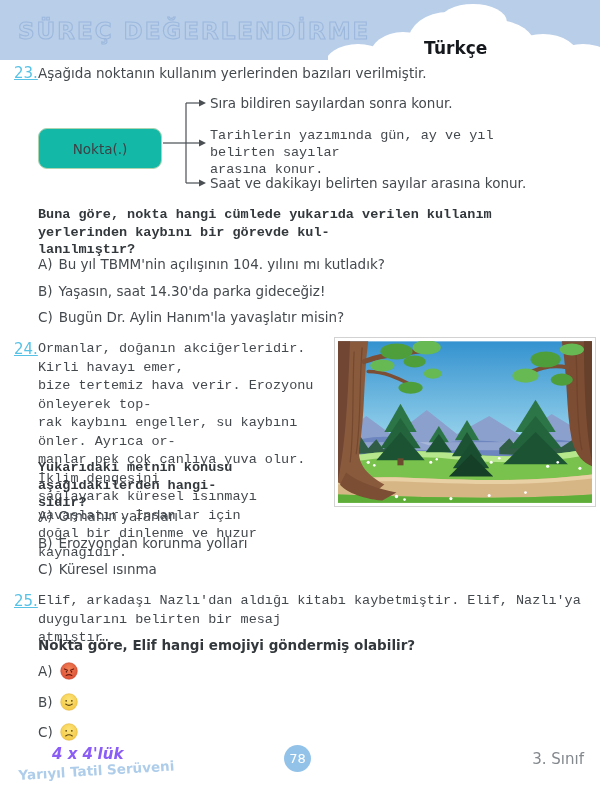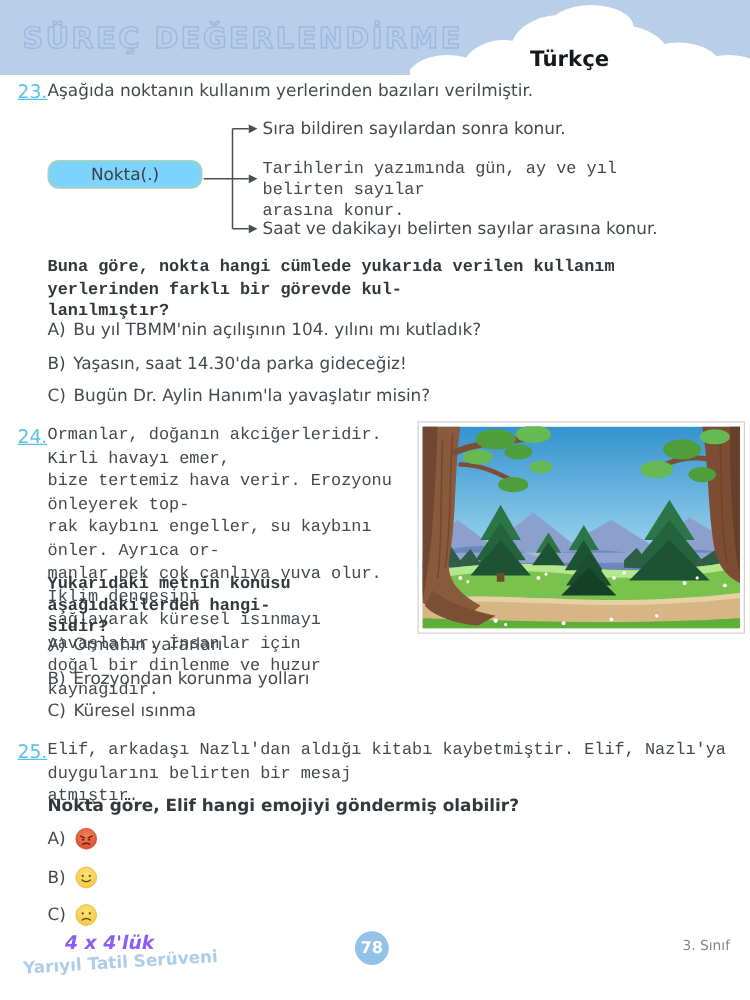--- a/index.html
+++ b/index.html
@@ -25,22 +25,22 @@
   
   .q-num { color:#58c2e6; font-size:15px; flex:0 0 24px;text-decoration:underline; }
   .q-row { position:absolute; display:flex; font-size:13.5px; line-height:18.5px; }
   .preline { white-space:pre-line;font-family:Liberation Mono, monospace; }
   .stem { position:absolute; font-weight:bold; color:#33383c; font-size:13.5px; line-height:17.5px; }
   .opt { position:absolute; left:38px; display:flex; align-items:center; font-size:13.5px; color:#44494e; }
   .opt .opt-label { margin-right:6px; }
   
   .diagram { position:absolute; left:38px; top:94px; width:524px; height:102px; }
   .nokta-box {
-    position:absolute; left:0; top:34px; width:124px; height:23px;
-    background:#7dd3fc; border:1px solid #aed3af; border-radius:9px;
+    position:absolute; left:0; top:34px; width:124px; height:41px;
+    background:#14b8a6; border:1px solid #aed3af; border-radius:9px;
     display:flex; align-items:center; justify-content:center;
     font-size:13.5px; color:#3c4146;
   }
   .diagram svg.lines { position:absolute; inset:0; }
   .branch { position:absolute; left:172px; font-size:13.5px; line-height:17px; color:#44494e; }
   .branch.b1 { top:1px; }
   .branch.b2 { top:33px; }
   .branch.b3 { top:81px; }
   
   .forest-frame {
@@ -51,24 +51,24 @@
   .emoji { width:20px; height:20px; display:inline-block; }
   
   .footer-series { position:absolute; left:18px; top:744px; }
   .series-title { font-size:15px; font-weight:bold; font-style:italic; color:#8b5cf6;margin-left:34px; }
   .series-subtitle {
     display:block; font-size:13.5px; font-weight:bold; color:#aecdea;
     transform:rotate(-3.5deg); transform-origin:left top; margin-top:4px;
   }
   .page-badge {
     position:absolute; left:284px; top:745px; width:27px; height:27px; border-radius:50%;
-    background:#93c2e9; color:#ffffff; font-size:13px; font-weight:bold;
+    background:#93c2e9; color:#ffffff; font-size:13px; font-weight:normal;
     display:flex; align-items:center; justify-content:center;
   }
-  .grade { position:absolute; right:16px; top:750px; font-size:11px; color:#83888d; }
+  .grade { position:absolute; right:16px; top:750px; font-size:15px; color:#83888d; }
 </style>
 </head>
 <body>
 
 <div class="page">
 
   <div class="header-band">
     <div class="header-title">SÜREÇ DEĞERLENDİRME</div>
   </div>
   <div class="cloud-wrap">
@@ -107,21 +107,21 @@
         <polygon points="161,85.5 168,89 161,92.5"></polygon>
       </g>
     </svg>
     <div class="nokta-box">Nokta(.)</div>
     <div class="branch b1">Sıra bildiren sayılardan sonra konur.</div>
     <div class="branch b2 preline">Tarihlerin yazımında gün, ay ve yıl belirten sayılar
 arasına konur.</div>
     <div class="branch b3">Saat ve dakikayı belirten sayılar arasına konur.</div>
   </div>
 
-  <div class="stem preline" style="left:38px; top:206px; width:534px;">Buna göre, nokta hangi cümlede yukarıda verilen kullanım yerlerinden farklı bir görevde kul-
+  <div class="stem preline" style="left:38px; top:206px; width:534px;">Buna göre, nokta hangi cümlede yukarıda verilen kullanım yerlerinden kaybını bir görevde kul-
 lanılmıştır?</div>
 
   <div class="opt" style="top:256px;">
     <span class="opt-label">A)</span>
     <span>Bu yıl TBMM'nin açılışının 104. yılını mı kutladık?</span>
   </div>
   <div class="opt" style="top:283px;">
     <span class="opt-label">B)</span>
     <span>Yaşasın, saat 14.30'da parka gideceğiz!</span>
   </div>

